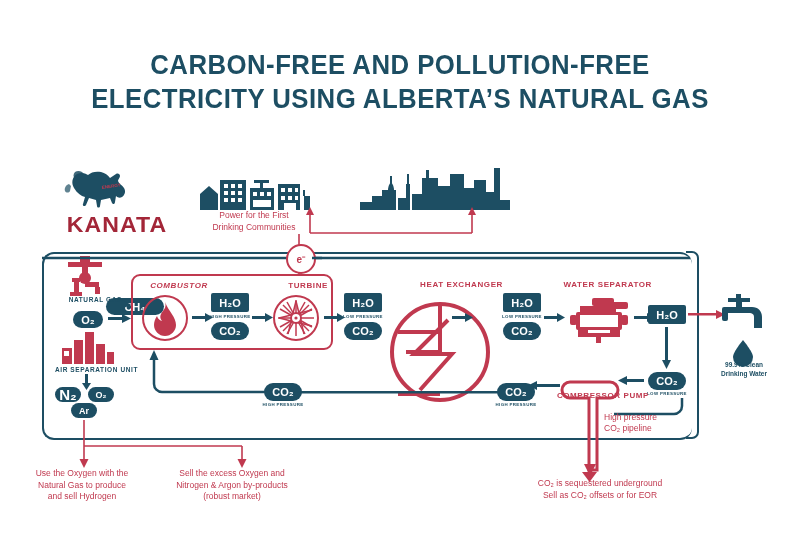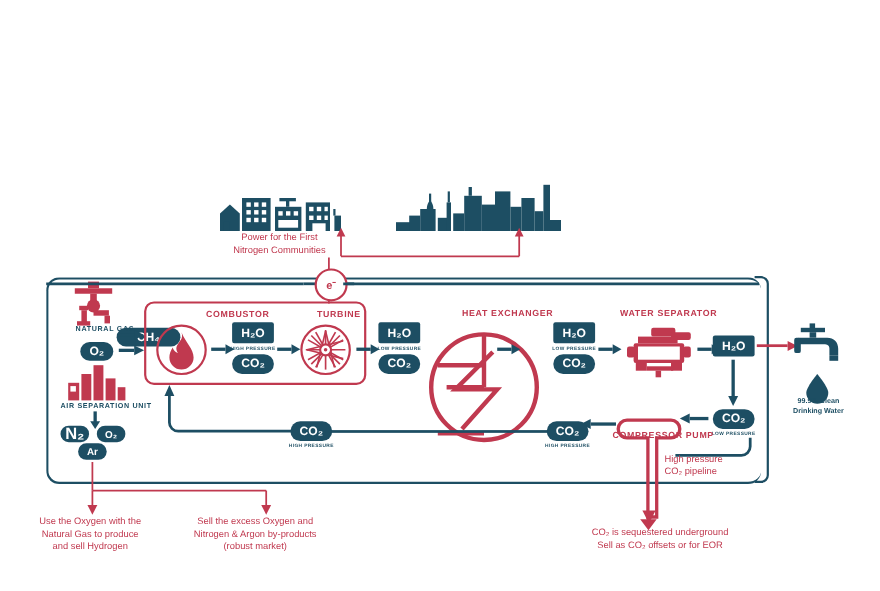--- a/index.html
+++ b/index.html
@@ -56,21 +56,36 @@
     position:absolute;border:2px solid #1d4e63;border-radius:12px;
   }
 
   svg{display:block;overflow:visible;}
 </style>
 </head>
 <body>
 
 <div class="stage">
 
-
+  <div class="title">
+    <span class="l1">CARBON-FREE AND POLLUTION-FREE</span>
+    <span class="l2">ELECTRICITY USING ALBERTA’S NATURAL GAS</span>
+  </div>
+
+  <div class="logo-wrap">
+    <svg width="86" height="46" viewBox="0 0 86 46">
+      <g fill="#1d4e63">
+        <path d="M12 24c-3-5-2-11 3-14 4-2 8-1 11 1 3-3 8-4 13-3 4 1 7 3 9 6l6-4c2-1 4 0 4 2 0 2-2 3-2 5 1 3 4 4 6 7 2 3 1 7-2 9-2 1-4 1-6-1l-1 6c0 2-2 3-3 1l-2-5-9 2-1 6c0 2-3 2-3 0l-1-6-7-2-3 7c-1 2-4 1-3-1l2-7c-4-1-8-4-11-9z"></path>
+        <path d="M22 10c-2-3-6-4-9-2-2 2-2 5 0 7 2 1 4 1 5-1l4-4z" opacity=".85"></path>
+        <path d="M7 20c-3 1-5 4-4 7 1 2 4 2 5 0l1-5-2-2z" opacity=".7"></path>
+      </g>
+      <text x="40" y="25" font-family="Liberation Sans, sans-serif" font-size="4.5" fill="#c0394f" font-weight="bold" transform="rotate(-8 40 25)">ENERGY</text>
+    </svg>
+    <div class="logo-word">KANATA</div>
+  </div>
 
   <svg class="abs" style="left:200px;top:168px;" width="110" height="42">
     <g fill="#1d4e63">
       <path d="M0 42V26l9-8 9 8v16z"></path>
       <rect x="3" y="33" width="6" height="9"></rect>
       <rect x="20" y="12" width="26" height="30"></rect>
       <g fill="#ffffff">
         <rect x="24" y="16" width="4" height="4"></rect>
           <rect x="31" y="16" width="4" height="4"></rect>
           <rect x="38" y="16" width="4" height="4"></rect>
@@ -136,21 +151,21 @@
       <path d="M30 28 L192 28"></path>
     </g>
     <g fill="#c0394f">
       <path d="M30 2 L34 10 L26 10 Z"></path>
       <path d="M192 2 L196 10 L188 10 Z"></path>
     </g>
   </svg>
 
   <div class="cap" style="left:196px;top:210px;width:116px;">
     <span style="white-space:pre-line;">Power for the First
-Nitrogen Communities</span>
+Drinking Communities</span>
   </div>
 
   <div class="outer-frame" style="left:42px;top:252px;width:648px;height:184px;border-right:none;"></div>
   <svg class="abs" style="left:686px;top:252px;" width="20" height="186">
     <path d="M0 0 H6 a6 6 0 0 1 6 6 V180 a6 6 0 0 1 -6 6 H0" stroke="#1d4e63" stroke-width="2" fill="none"></path>
   </svg>
 
   <svg class="abs" style="left:62px;top:256px;" width="46" height="40">
     <g fill="#c0394f">
       <path d="M18 0h10v6H18z"></path>
@@ -212,21 +227,21 @@
   </div>
   <div class="chem" style="left:88px;top:387px;width:26px;height:15px;background:#1d4e63;border-radius:8px;font-size:9px;">
     <span>O₂</span>
   </div>
   <div class="chem" style="left:71px;top:403px;width:26px;height:15px;background:#1d4e63;border-radius:8px;font-size:9px;">
     <span>Ar</span>
   </div>
 
   <div class="combustor-box" style="left:131px;top:274px;width:198px;height:72px;"></div>
 
-  <div class="lbl" style="left:131px;top:281px;width:90px;text-align:right;padding-left:24px;">COMBUSTOR</div>
+  <div class="lbl" style="left:131px;top:281px;width:90px;text-align:center;padding-left:3px;font-style:italic;">COMBUSTOR</div>
 
   <svg class="abs" style="left:141px;top:294px;" width="48" height="48">
     <circle cx="24" cy="24" r="22" fill="none" stroke="#c0394f" stroke-width="2"></circle>
     <g fill="#c0394f">
       <path d="M24 8c2 6-2 8-4 12-2 4 1 7 1 7s-4-1-5-5c-2 3-3 6-3 9 0 6 5 11 11 11s11-5 11-11c0-8-7-13-11-23z"></path>
     </g>
   </svg>
 
   <svg class="abs" style="left:192px;top:313px;" width="22" height="10">
     <g fill="#1d4e63">

